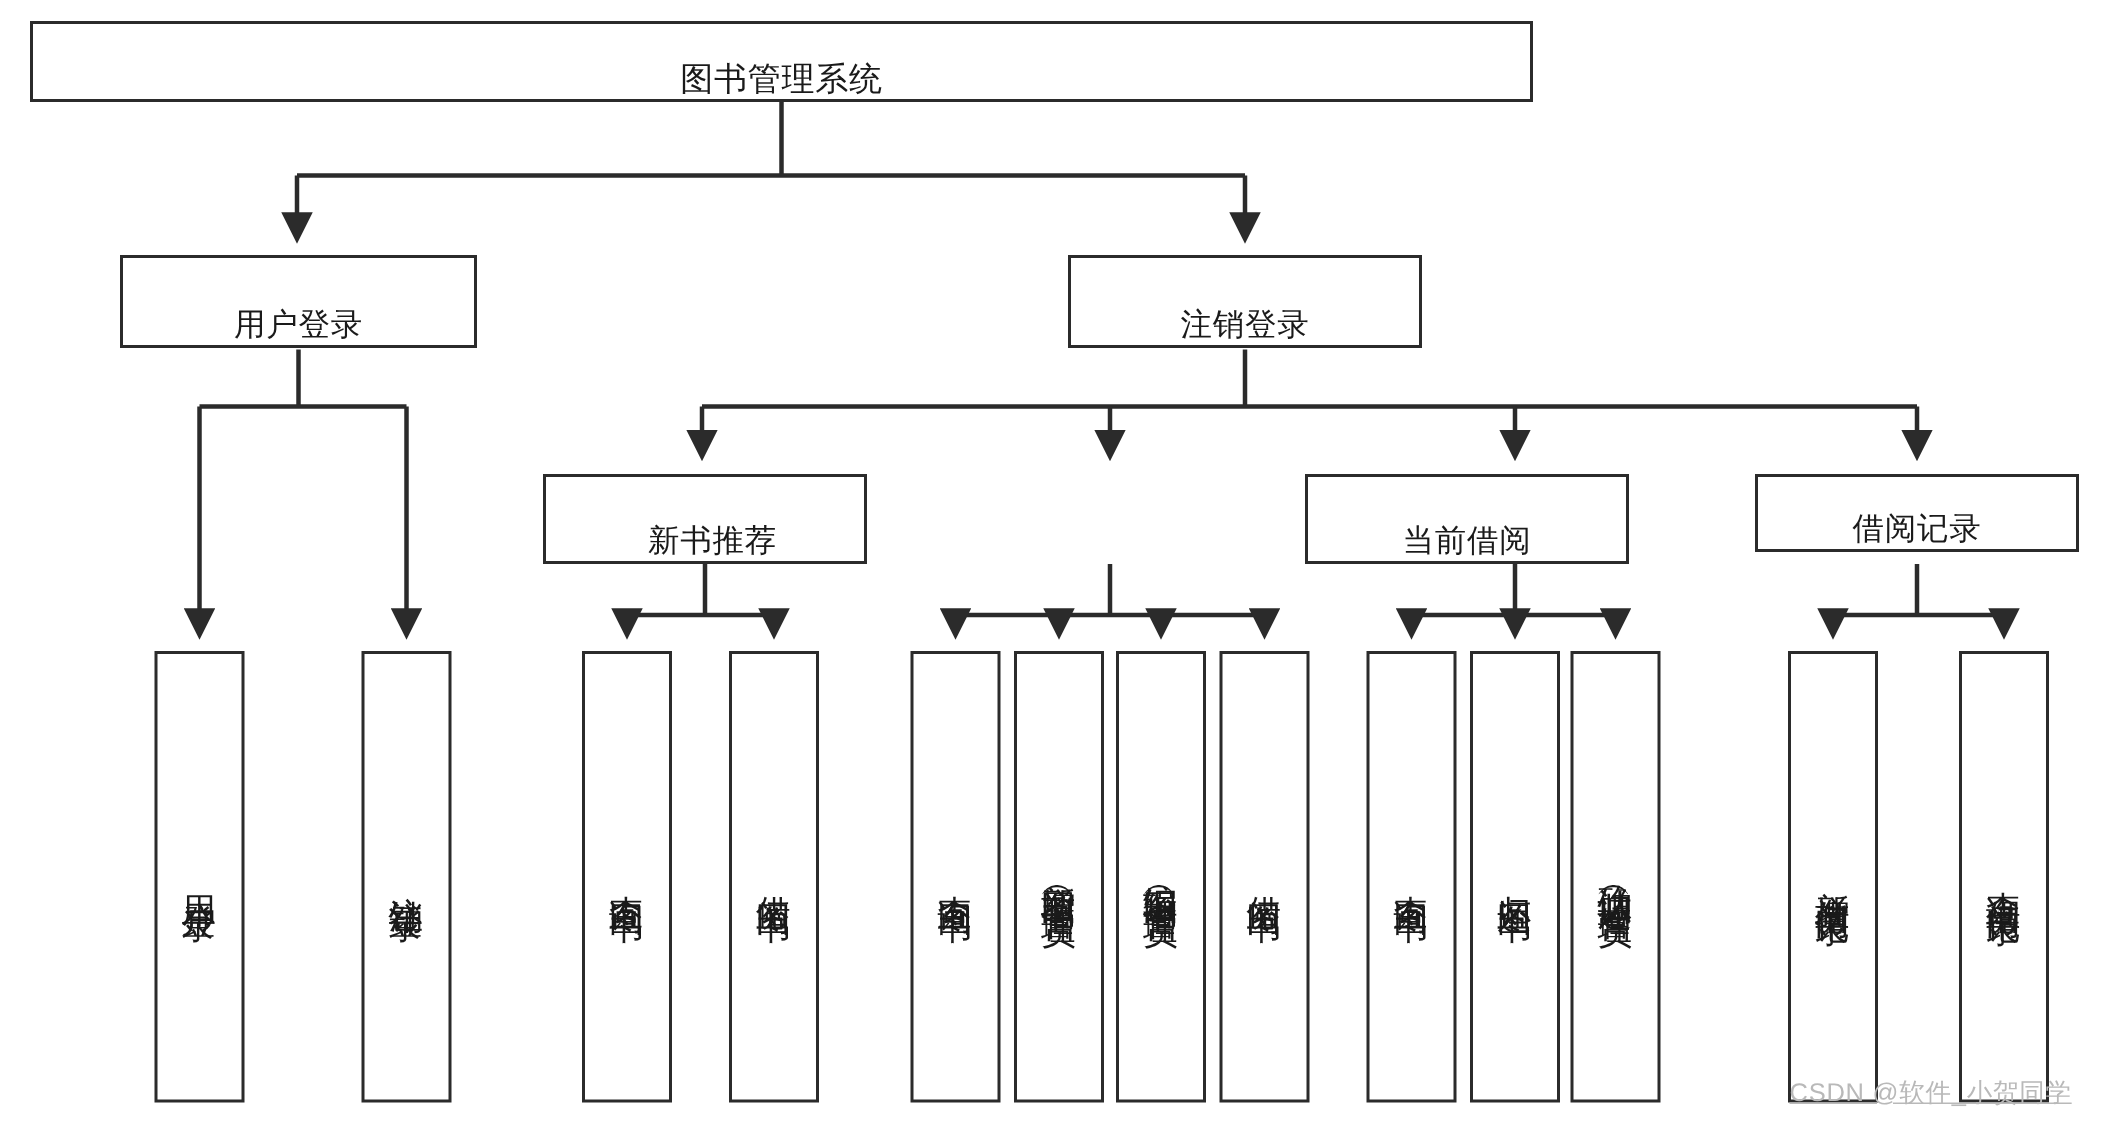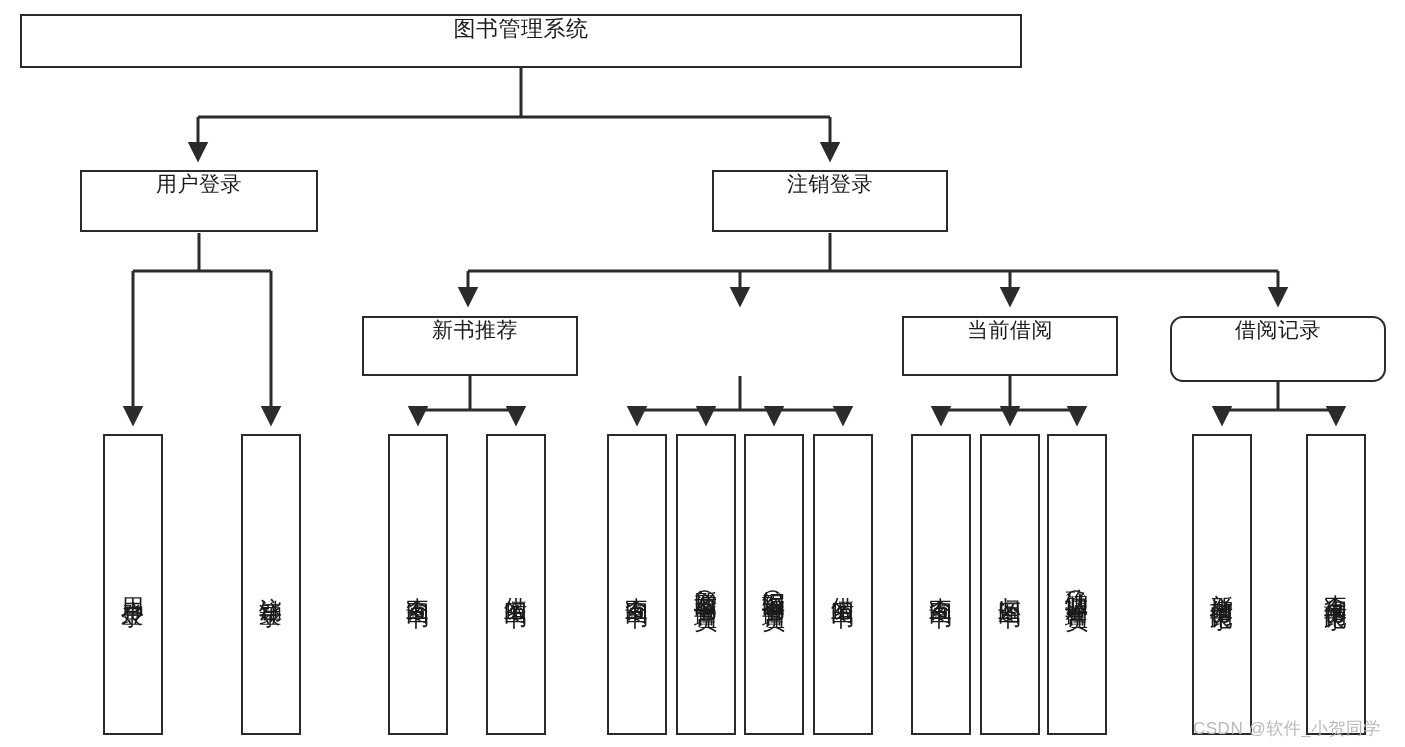--- a/index.html
+++ b/index.html
@@ -25,21 +25,21 @@
     width: 1405px;
     height: 747px;
     pointer-events: none;
   }
   .node {
     position: absolute;
     box-sizing: border-box;
     background: #ffffff;
     border: 2px solid #2b2b2b;
     display: flex;
-    align-items: flex-start;
+    align-items: flex-end;
     justify-content: center;
     color: #1a1a1a;
   }
   .node .label {
     display: block;
     text-align: center;
     line-height: 1.18;
   }
   .node.horiz .label {
     font-size: 21px;
@@ -132,24 +132,24 @@
   <div class="node horiz" style="left:80px; top:170px; width:238px; height:62px;">
     <span class="label">用户登录</span>
   </div>
   <div class="node horiz" style="left:712px; top:170px; width:236px; height:62px;">
     <span class="label">注销登录</span>
   </div>
 
   <div class="node horiz" style="left:362px; top:316px; width:216px; height:60px;padding-left:10px;">
     <span class="label">新书推荐</span>
   </div>
-  <div class="node horiz" style="left:902px; top:316px; width:216px; height:60px;">
+  <div class="node horiz" style="left:870px; top:316px; width:216px; height:60px;">
     <span class="label">当前借阅</span>
   </div>
-  <div class="node horiz" style="left:1170px; top:316px; width:216px; height:66px;border-radius:13px;">
+  <div class="node horiz" style="left:1170px; top:316px; width:216px; height:52px;">
     <span class="label">借阅记录</span>
   </div>
 
   <div class="node vert" style="left:103px; top:434px; width:60px; height:301px;">
     <span class="label">用户登录</span>
   </div>
   <div class="node vert" style="left:241px; top:434px; width:60px; height:301px;">
     <span class="label">注销登录</span>
   </div>
 
@@ -183,15 +183,15 @@
     <span class="label">确认归还（管理员）</span>
   </div>
 
   <div class="node vert" style="left:1192px; top:434px; width:60px; height:301px;">
     <span class="label">新增借阅记录</span>
   </div>
   <div class="node vert" style="left:1306px; top:434px; width:60px; height:301px;">
     <span class="label">查询借阅记录</span>
   </div>
 
-  <div class="watermark" style="left:1193px; top:717px;">CSDN @软件_小贺同学</div>
+  <div class="watermark" style="left:1193px; top:717px;text-decoration:underline;">CSDN @软件_小贺同学</div>
 
 </div>
 
 </body></html>

